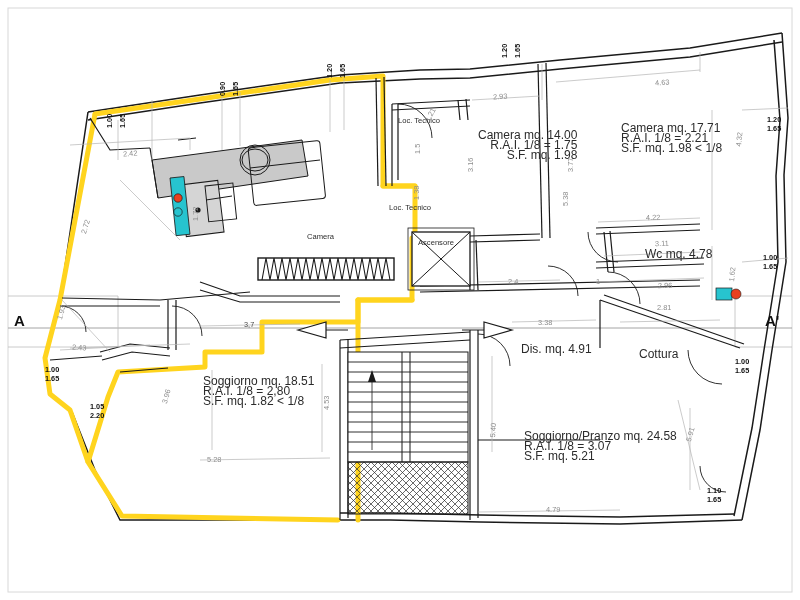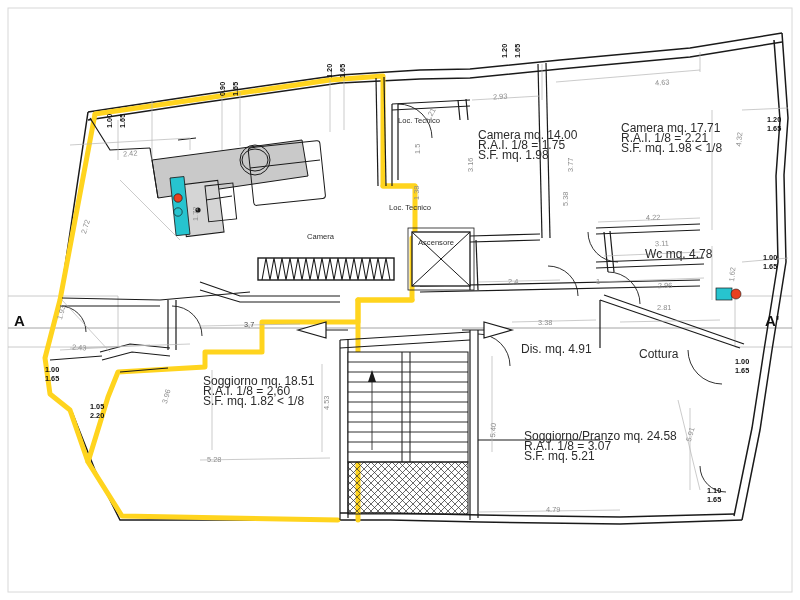--- a/index.html
+++ b/index.html
@@ -282,21 +282,21 @@
 </div>
 
 <div class="rlabel" style="left:389px;top:203px;">
   <div>Loc. Tecnico</div>
 </div>
 
 <div class="rlabel" style="left:418px;top:238px;">
   <div>Ascensore</div>
 </div>
 
-<div class="rlabel big" style="left:478px;top:131px;">
+<div class="rlabel big" style="left:478px;top:131px;text-align:right;">
   <div>Camera  mq. 14.00</div>
   <div>R.A.I. 1/8 = 1.75</div>
   <div>S.F. mq. 1.98</div>
 </div>
 
 <div class="rlabel big" style="left:621px;top:124px;">
   <div>Camera  mq. 17.71</div>
   <div>R.A.I. 1/8 = 2.21</div>
   <div>S.F. mq. 1.98 &lt; 1/8</div>
 </div>
@@ -308,21 +308,21 @@
 <div class="rlabel big" style="left:521px;top:345px;">
   <div>Dis. mq. 4.91</div>
 </div>
 
 <div class="rlabel big" style="left:639px;top:350px;">
   <div>Cottura</div>
 </div>
 
 <div class="rlabel big" style="left:203px;top:377px;">
   <div>Soggiorno  mq. 18.51</div>
-  <div>R.A.I. 1/8 = 2,60</div>
+  <div>R.A.I. 1/8 = 2,80</div>
   <div>S.F. mq. 1.82 &lt; 1/8</div>
 </div>
 
 <div class="rlabel big" style="left:524px;top:432px;">
   <div>Soggiorno/Pranzo  mq. 24.58</div>
   <div>R.A.I. 1/8 = 3.07</div>
   <div>S.F. mq. 5.21</div>
 </div>
 
 <div class="dim" style="left:493px;top:92px;transform:rotate(-4deg);">2.93</div>

